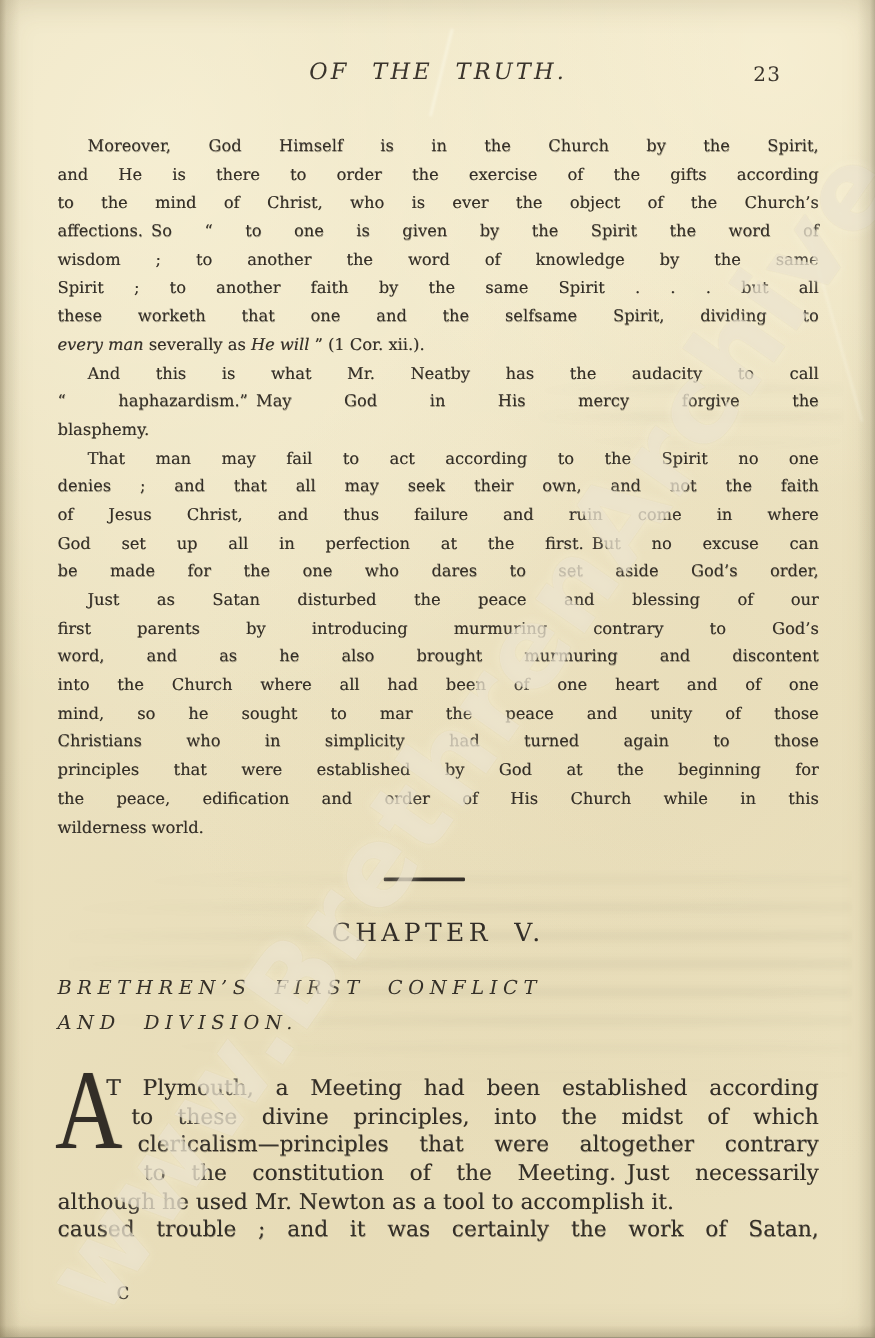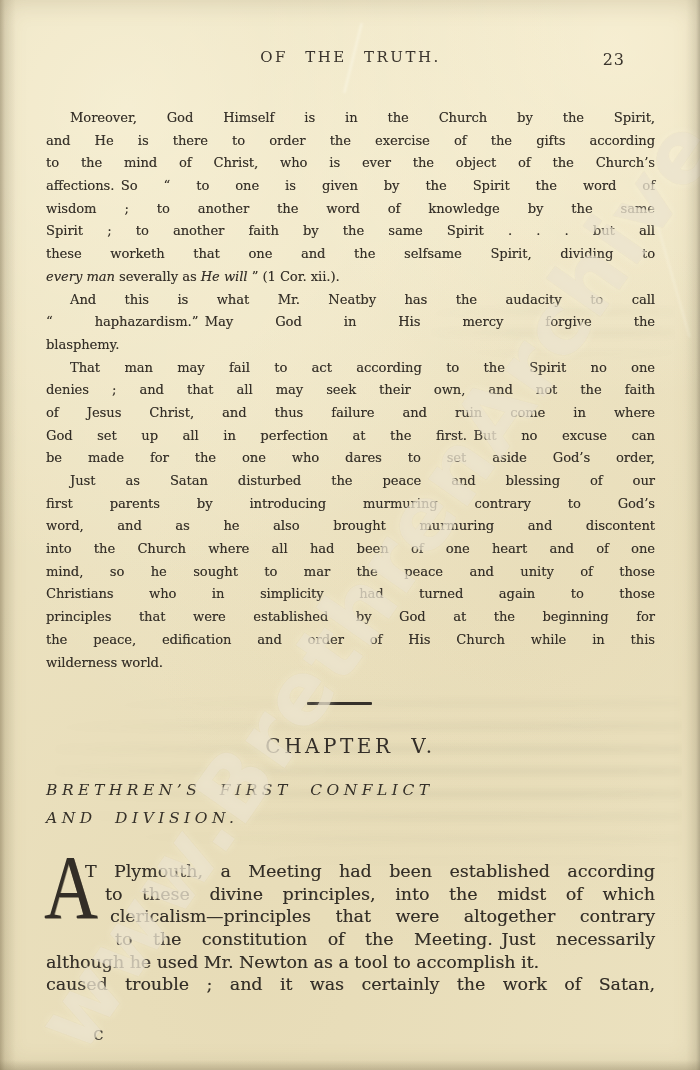--- a/index.html
+++ b/index.html
@@ -34,21 +34,21 @@
     -webkit-mask-image:radial-gradient(ellipse at 60% 50%, #000 30%, transparent 80%);
             mask-image:radial-gradient(ellipse at 60% 50%, #000 30%, transparent 80%);}
 
   
   .crease{position:absolute;z-index:3;background:rgba(255,255,246,0.42);filter:blur(1px);}
   .crease-1{left:352px;top:22px;width:2px;height:72px;transform:rotate(14deg);}
   .crease-2{left:668px;top:190px;width:2px;height:150px;transform:rotate(-16deg);opacity:.6;}
 
   
   .running-header{position:absolute;left:46px;right:45px;top:47px;z-index:2;text-align:center;}
-  .header-title{font-size:15px;letter-spacing:2.5px;word-spacing:10px;color:#3a342c;}
+  .header-title{font-style:italic;font-size:18px;letter-spacing:2.5px;word-spacing:10px;color:#3a342c;}
   .page-number{position:absolute;right:30px;top:3px;font-size:16px;letter-spacing:1px;color:#3a342c;}
 
   
   .text-col{position:absolute;left:46px;width:609px;top:107px;z-index:2;font-size:13px;}
   .bl{line-height:22.7px;height:22.7px;text-align:justify;text-align-last:justify;
       text-shadow:0.3px 0.3px 0.4px rgba(58,50,38,0.45);}
   .bl.last{text-align-last:left;}
   .bl.ind{text-indent:24px;}
 
   

